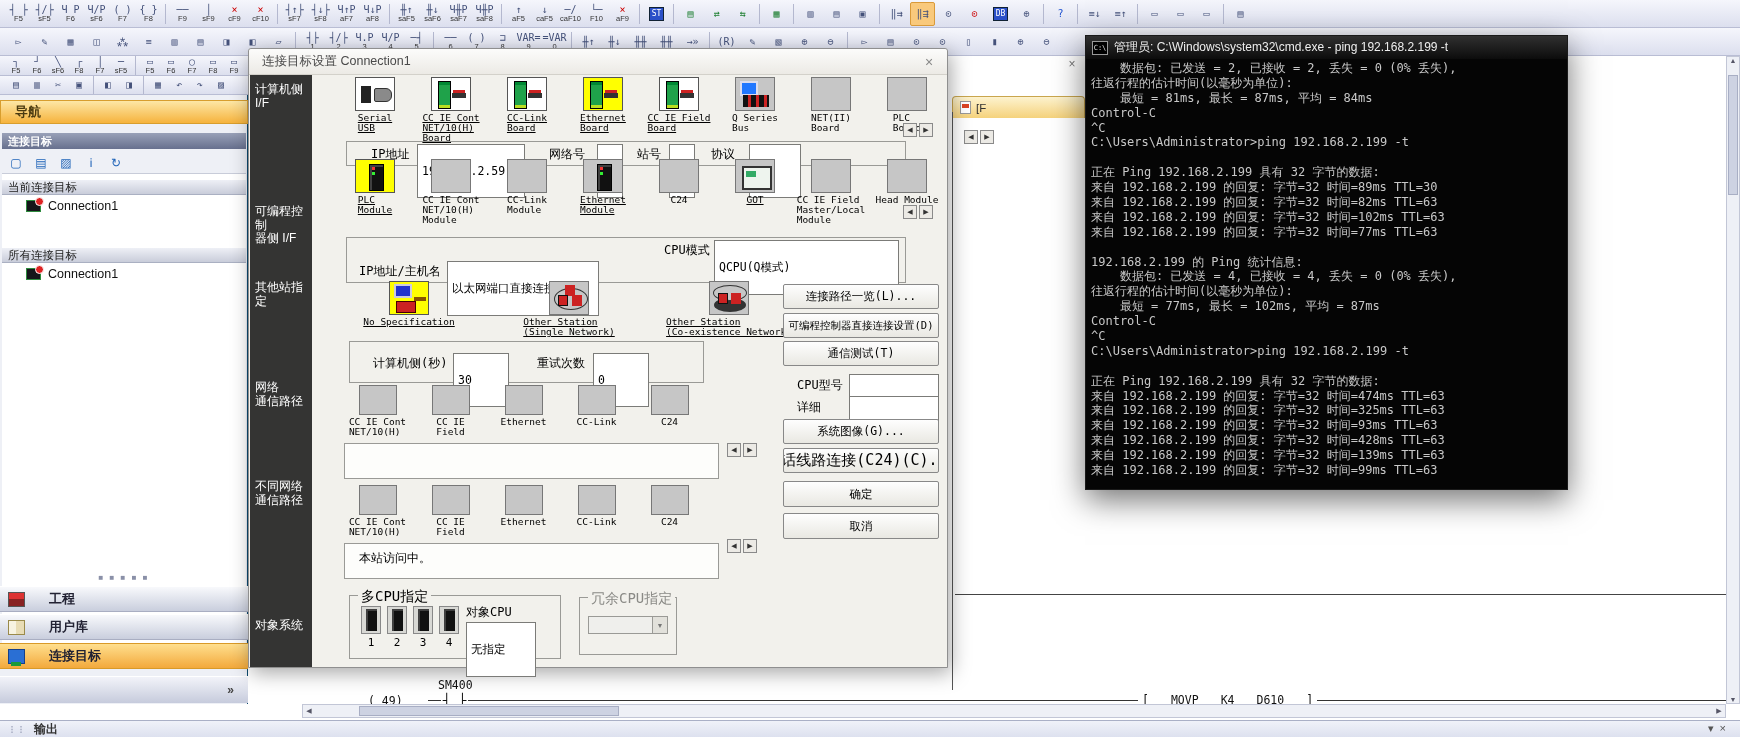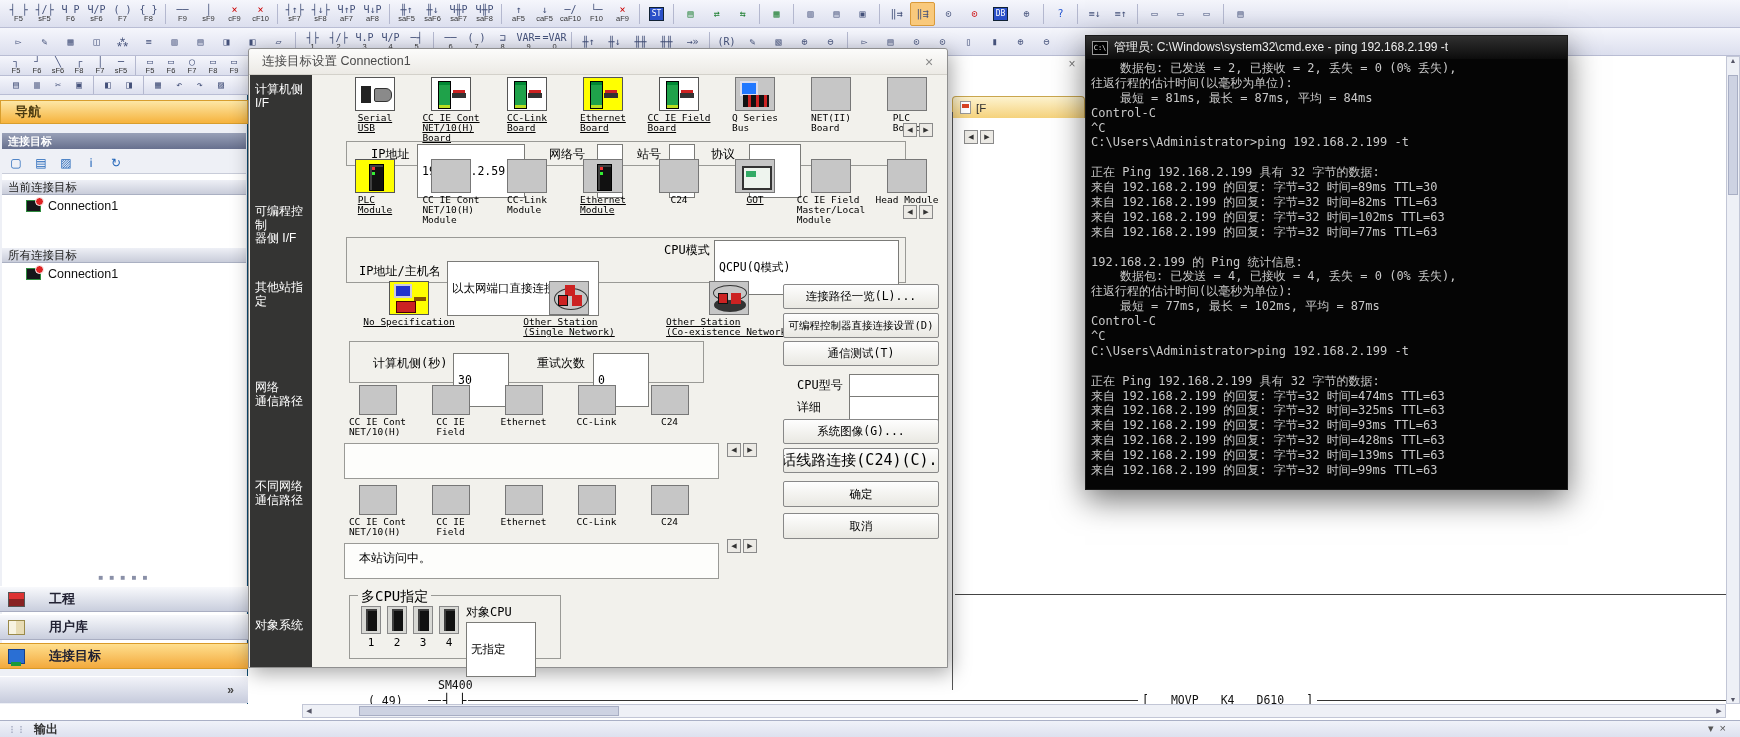--- a/index.html
+++ b/index.html
@@ -1008,20 +1008,26 @@
         </div>
           <div class="cpu-cell">
           <div class="cpu-tile"></div>
           <span class="lbl">4</span>
         </div>
         </div>
       <span class="dlbl" style="left:116px;top:8px">对象CPU</span>
       <div class="fld" style="left:116px;top:26px;width:70px">无指定</div>
     </div>
 
+    <div class="fieldset dis" style="left:330px;top:548px;width:98px;height:58px">
+      <span class="legend">冗余CPU指定</span>
+      <div class="combo" style="left:8px;top:18px;width:80px;height:18px">
+          <span class="da">▼</span>
+        </div>
+    </div>
 
     <div class="btn" style="top:235px">连接路径一览(L)...</div>
     <div class="btn" style="top:264px;font-size:10.5px">可编程控制器直接连接设置(D)</div>
     <div class="btn" style="top:292px">通信测试(T)</div>
     <span class="dlbl" style="left:548px;top:328px">CPU型号</span>
     <div class="fld" style="left:600px;top:325px;width:90px;height:18px"></div>
     <span class="dlbl" style="left:548px;top:350px">详细</span>
     <div class="fld" style="left:600px;top:347px;width:90px;height:18px"></div>
     <div class="btn" style="top:370px">系统图像(G)...</div>
     <div class="btn" style="top:399px;font-size:15px">电话线路连接(C24)(C)...</div>

